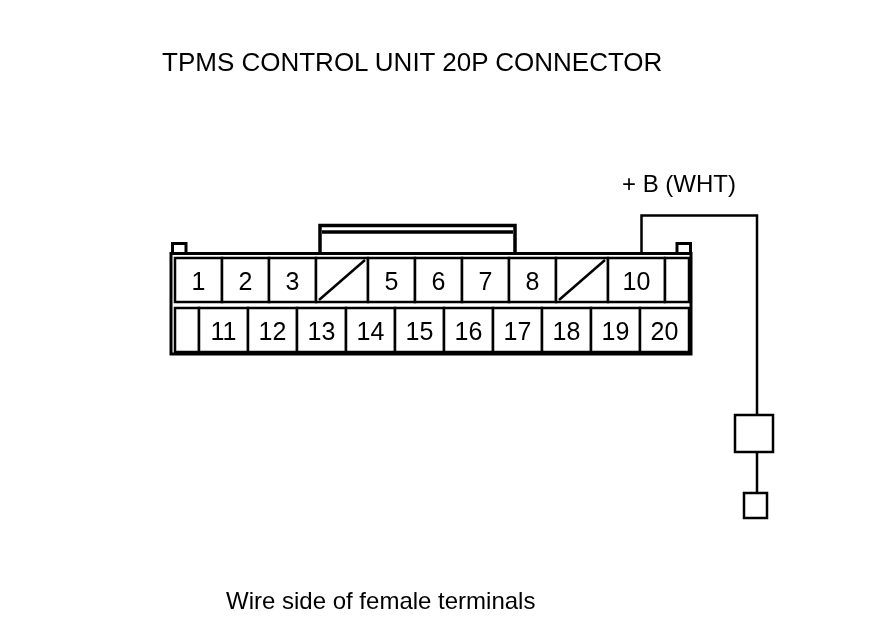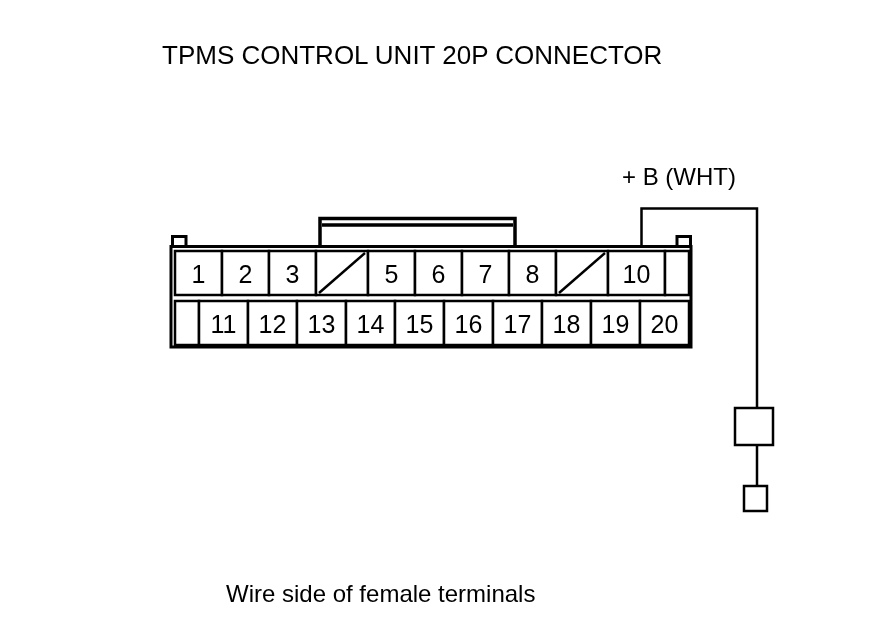--- a/index.html
+++ b/index.html
@@ -11,21 +11,21 @@
     width: 880px;
     height: 630px;
     font-family: "Liberation Sans", sans-serif;
     color: #000000;
     position: relative;
     overflow: hidden;
   }
   #diagram-root {
     position: absolute;
     left: 0;
-    top: 3px;
+    top: 10px;
     width: 880px;
     height: 550px;
     text-align: right;
   }
   .ln {
     stroke: #000000;
     fill: none;
     stroke-linecap: butt;
   }
   .cell-rect {

